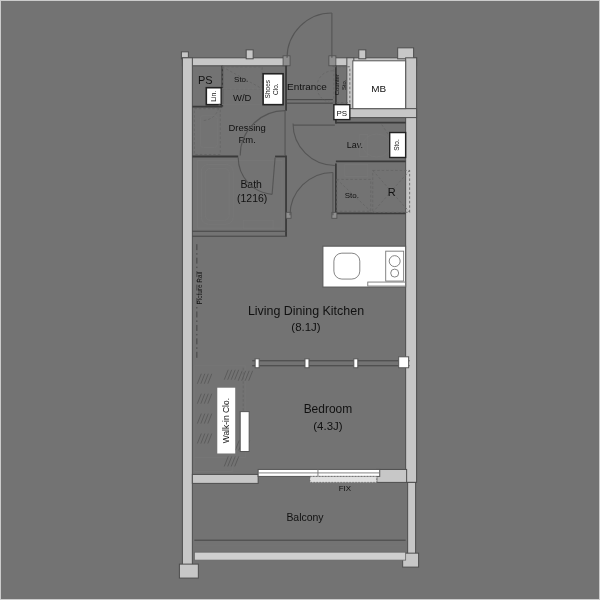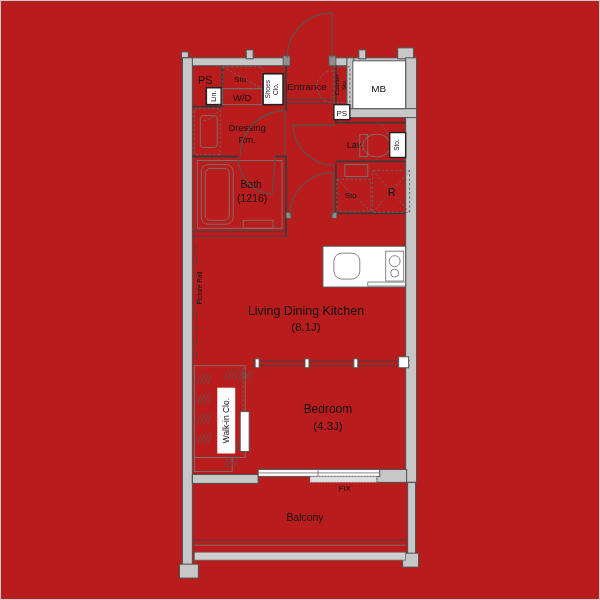--- a/index.html
+++ b/index.html
@@ -1,16 +1,16 @@
 <!DOCTYPE html>
 <html><head>
 <meta charset="utf-8">
 <style>
   html,body{margin:0;padding:0;background:#fff;}
-  #canvas{position:relative;width:598px;height:598px;border:1px solid #cccccc;background:#b91c1c;overflow:hidden;}
+  #canvas{position:relative;width:598px;height:598px;border:1px solid #cccccc;background:#737373;overflow:hidden;}
   svg{position:absolute;left:0;top:0;}
   text{font-family:"Liberation Sans",sans-serif;fill:#111111;}
   .wall{fill:#c7c7c7;stroke:#4d4d4d;stroke-width:1;}
   .jamb{fill:#8f8f8f;stroke:#4d4d4d;stroke-width:0.8;}
   .ln{stroke:#3a3a3a;stroke-width:1.8;fill:none;}
   .ln1{stroke:#444444;stroke-width:1;fill:none;}
   .thin{stroke:#777777;stroke-width:0.9;fill:none;}
   .fix{stroke:#555555;stroke-width:1;fill:#ffffff;}
   .dash{stroke:#666666;stroke-width:0.9;fill:none;stroke-dasharray:2.5 2;}
   .door{stroke:#555555;stroke-width:1.1;fill:none;}

